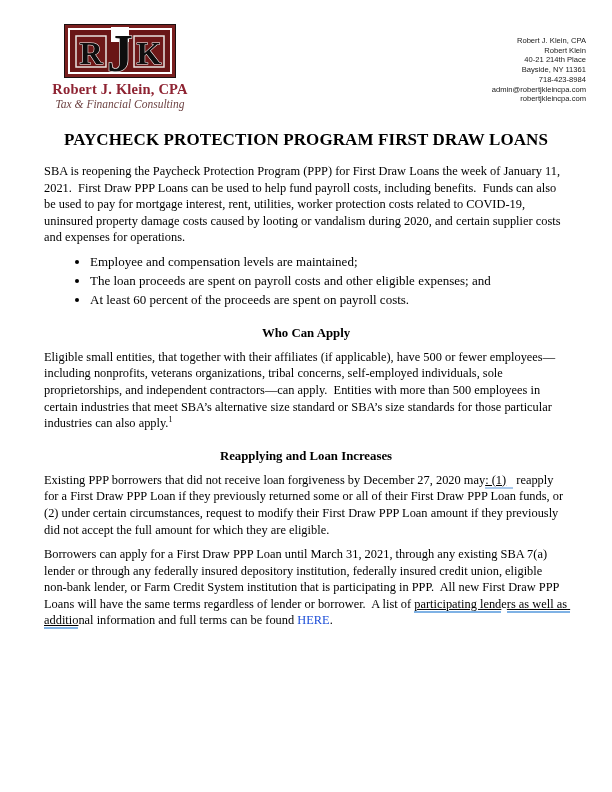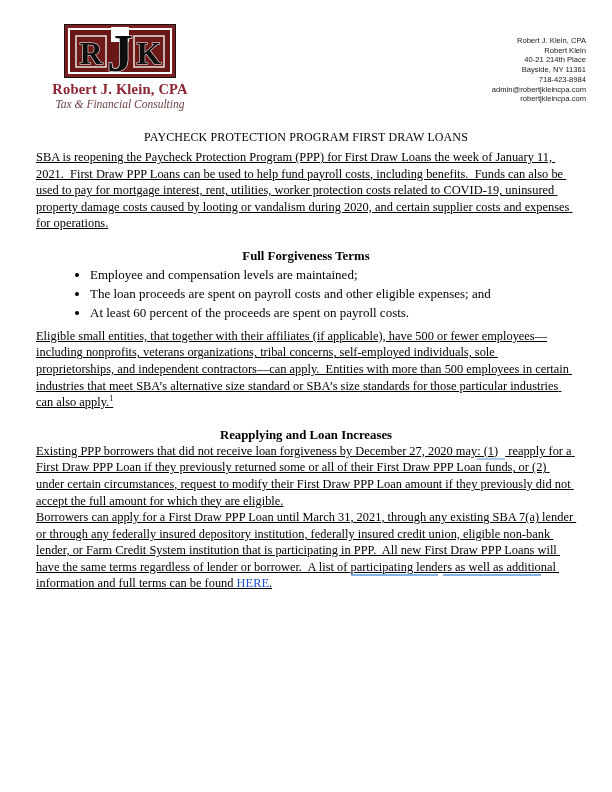--- a/index.html
+++ b/index.html
@@ -25,29 +25,28 @@
   }
   .contact {
     position:absolute; right:26px; top:36px;
     text-align:right;
     font-family:"Liberation Sans", sans-serif;
     font-size:7.6px; line-height:9.7px; color:#1a1a1a;
   }
   
   .content { margin:0 36px; }
   .doc-title {
-    margin-top:12px; margin-bottom:4px;
-    text-align:center; font-weight:normal; font-size:12px;
+    margin-top:12px; margin-bottom:13px;
+    text-align:center; font-weight:bold; font-size:17px;
     letter-spacing:0.1px;
   }
   .para {
     font-size:12.4px; line-height:16.6px;
     white-space:pre-wrap;
-    margin:0;
-    text-decoration:underline;
+    margin:8px;
   }
   .sec-heading {
     margin-top:17px; margin-bottom:0;
     text-align:center; font-weight:bold; font-size:12.8px;
   }
   ul.bullets {
     margin:3px 0 6px 0; padding-left:54px;
     font-size:13px; line-height:16.6px;
   }
   ul.bullets li { margin-bottom:2.5px; }
@@ -96,27 +95,27 @@
       <div>robertjkleincpa.com</div>
     </div>
   </div>
 
   <div class="content">
 
     <div class="doc-title">PAYCHECK PROTECTION PROGRAM FIRST DRAW LOANS</div>
 
     <p class="para">SBA is reopening the Paycheck Protection Program (PPP) for First Draw Loans the week of January 11, 2021.  First Draw PPP Loans can be used to help fund payroll costs, including benefits.  Funds can also be used to pay for mortgage interest, rent, utilities, worker protection costs related to COVID-19, uninsured property damage costs caused by looting or vandalism during 2020, and certain supplier costs and expenses for operations.</p>
 
-    <div class="sec-heading">Full Forgiveness Terms</div>
     <ul class="bullets">
       <li>Employee and compensation levels are maintained;</li>
       <li>The loan proceeds are spent on payroll costs and other eligible expenses; and</li>
       <li>At least 60 percent of the proceeds are spent on payroll costs.</li>
     </ul>
 
+    <div class="sec-heading">Who Can Apply</div>
     <p class="para"><span>Eligible small entities, that together with their affiliates (if applicable), have 500 or fewer employees—including nonprofits, veterans organizations, tribal concerns, self-employed individuals, sole proprietorships, and independent contractors—can apply.  Entities with more than 500 employees in certain industries that meet SBA’s alternative size standard or SBA’s size standards for those particular industries can also apply.</span><sup class="fnote">1</sup></p>
 
     <div class="sec-heading">Reapplying and Loan Increases</div>
     <p class="para"><span>Existing PPP borrowers that did not receive loan forgiveness by December 27, 2020 may</span><span class="blue-u">: (1)</span><span> reapply for a First Draw PPP Loan if they previously returned some or all of their First Draw PPP Loan funds, or (2) under certain circumstances, request to modify their First Draw PPP Loan amount if they previously did not accept the full amount for which they are eligible.</span></p>
 
     <p class="para"><span>Borrowers can apply for a First Draw PPP Loan until March 31, 2021, through any existing SBA 7(a) lender or through any federally insured depository institution, federally insured credit union, eligible non-bank lender, or Farm Credit System institution that is participating in PPP.  All new First Draw PPP Loans will have the same terms regardless of lender or borrower.  A list of </span><span class="dbl-u">participating lend</span><span>e</span><span class="dbl-u">rs as well as additio</span><span>nal information and full terms can be found </span><span class="here-link">HERE</span><span>.</span></p>
 
   </div>
 </div>
 

